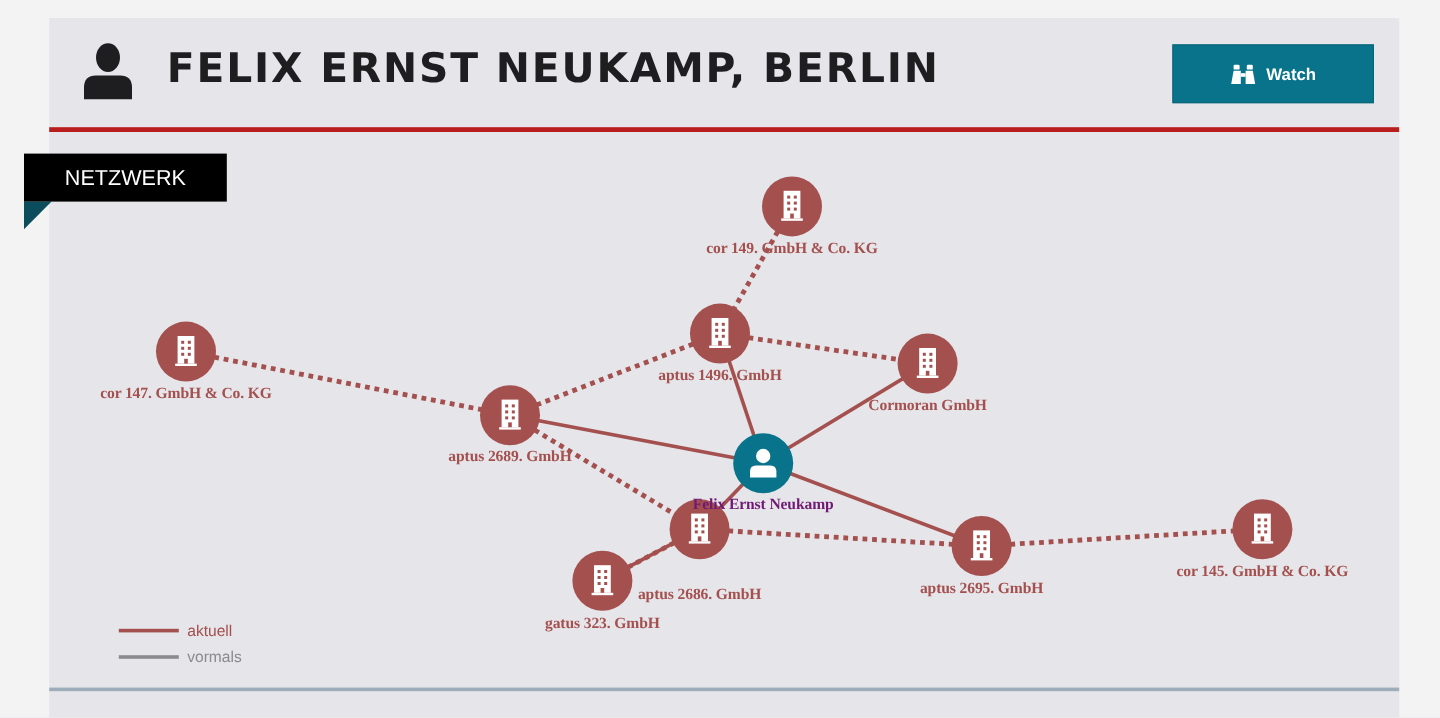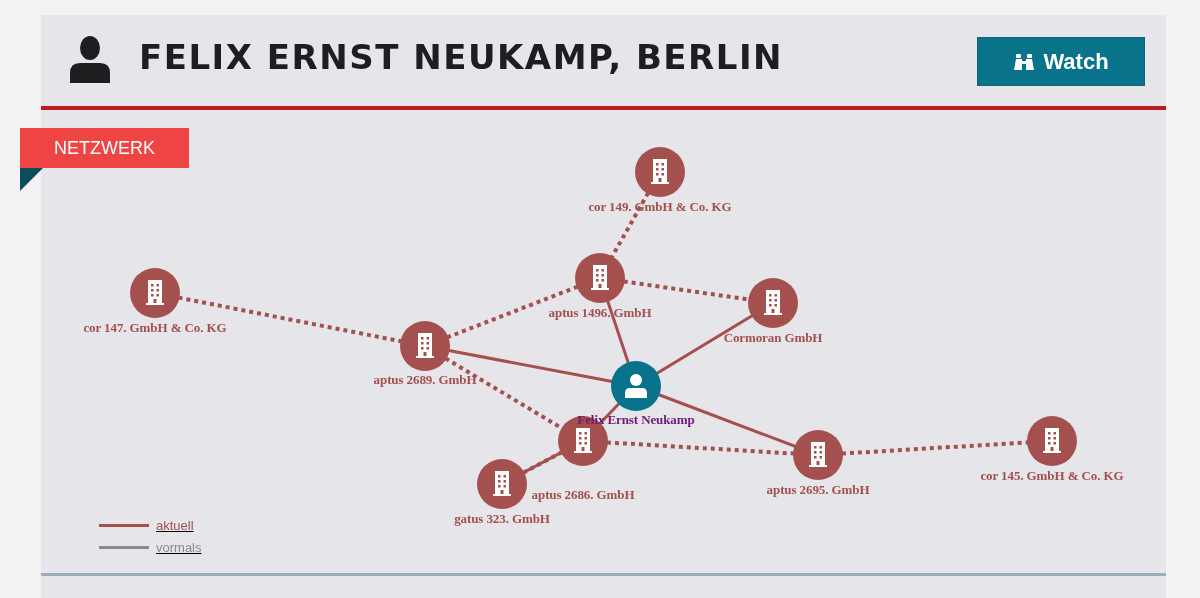--- a/index.html
+++ b/index.html
@@ -21,45 +21,45 @@
   .page-title {
     position: absolute; left: 98px; top: 20px;
     font-family: "DejaVu Sans", sans-serif; font-weight: bold;
     font-size: 34px; letter-spacing: 1.5px; color: #1e1e20;
     line-height: 44px;
   }
   .watch-btn {
     position: absolute; left: 936px; top: 22px; width: 168px; height: 49px;
     background: #08738a; color: #fff; border: 1px solid #0b6678;
     display: flex; align-items: center; justify-content: center; gap: 8px;
-    font-size: 22px; font-weight: bold; cursor: pointer; box-sizing: border-box;
+    font-size: 14px; font-weight: bold; cursor: pointer; box-sizing: border-box;
   }
   .watch-btn svg { width: 22px; height: 18px; }
   .ribbon {
     position: absolute; left: 20px; top: 128px; width: 169px; height: 40px;
-    background: #ef4444; color: #fff; font-size: 18px;
+    background: #000000; color: #fff; font-size: 18px;
     display: flex; align-items: center; justify-content: center;
     z-index: 3;
   }
   .ribbon-fold {
     position: absolute; left: 20px; top: 168px; width: 0; height: 0;
     border-top: 0 solid transparent;
     border-right: 23px solid transparent;
     border-left: 23px solid #0b4d5c;
     border-bottom: 23px solid transparent;
     width: 0; z-index: 2;
   }
   .network { position: absolute; left: 0; top: 0; width: 1200px; height: 598px; }
   .node-label {
     position: absolute; font-size: 13px; color: #a4504e; white-space: nowrap;
     transform: translateX(-50%); font-weight: bold; letter-spacing: -0.1px; font-family: Liberation Serif, serif;
   }
   .node-label.person { color: #701a75; }
   .legend { position: absolute; left: 99px; top: 514px; }
-  .legend-row { display: flex; align-items: center; height: 22px; text-decoration: underline; }
+  .legend-row { display: flex; align-items: center; height: 22px; }
   .legend-line { width: 50px; height: 3px; margin-right: 7px; }
   .legend-text { font-size: 13px; }
   .bottom-rule {
     position: absolute; left: 41px; top: 573px; width: 1125px; height: 3px;
     background: #9eadba;
   }
 </style>
 </head>
 <body>
 

